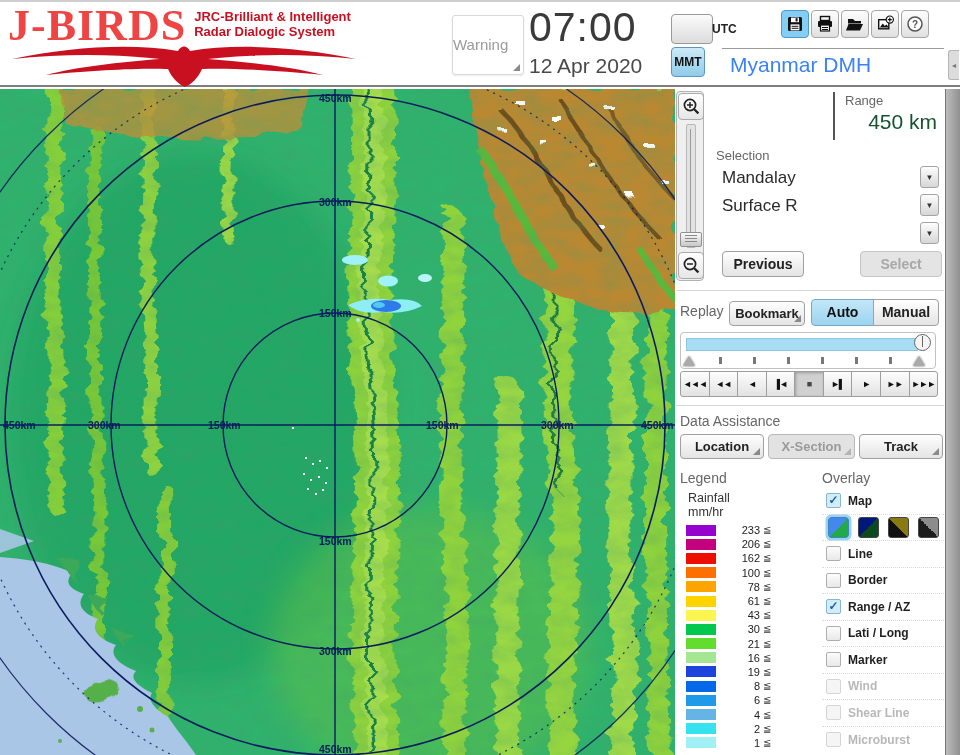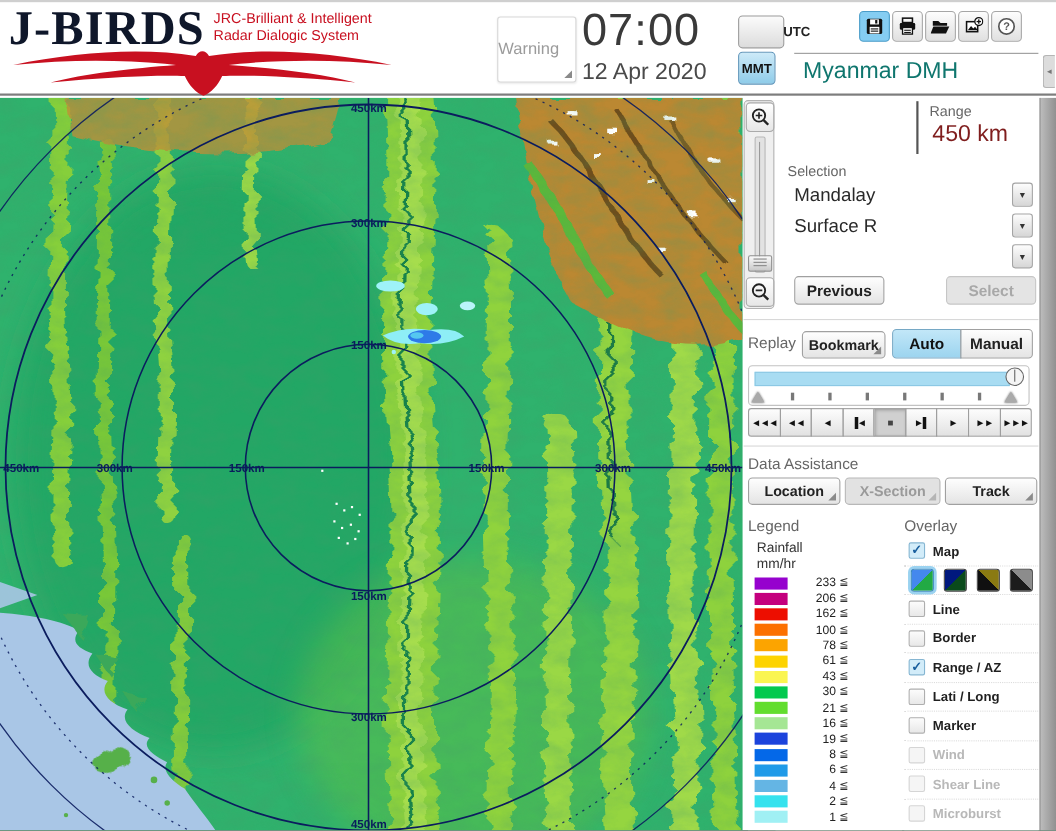--- a/index.html
+++ b/index.html
@@ -4,42 +4,42 @@
 <style>
   html,body{margin:0;padding:0;background:#555;}
   #window{position:relative;width:960px;height:755px;background:#fff;overflow:hidden;
     font-family:"Liberation Sans",sans-serif;-webkit-font-smoothing:antialiased;}
   
   #header{position:absolute;left:0;top:0;width:960px;height:87px;background:#fff;
     border-top:2px solid #cfcfcf;border-bottom:2px solid #7d7d7d;box-sizing:border-box;}
   #logo{position:absolute;left:8px;top:4px;width:356px;height:78px;}
   #logo-row{display:flex;align-items:flex-start;}
   #logo-title{font-family:"Liberation Serif",serif;font-weight:bold;font-size:44px;line-height:40px;color:#141414;letter-spacing:1px;}
-  #logo-title .red-j{color:#0f172a;}
-  #logo-sub{margin-left:8px;margin-top:3px;color:#c81020;font-weight:normal;font-size:13px;line-height:15px;white-space:nowrap;}
+  #logo-title .red-j{color:#ef4444;}
+  #logo-sub{margin-left:8px;margin-top:3px;color:#c81020;font-weight:bold;font-size:13px;line-height:15px;white-space:nowrap;}
   #eagle{position:absolute;left:0px;top:36px;}
   .btn3d{background:linear-gradient(#fefefe,#e4e4e4);border:1px solid #a0a0a0;border-radius:4px;
     box-sizing:border-box;text-align:center;color:#222;font-weight:bold;font-size:13px;cursor:default;}
   .corner-tri{position:absolute;right:3px;bottom:3px;width:0;height:0;
     border-left:7px solid transparent;border-bottom:7px solid #8a8a8a;}
   #warning-btn{position:absolute;left:452px;top:13px;width:70px;height:58px;background:#fff;
     border:1px solid #d8d8d8;border-radius:3px;box-shadow:0 1px 2px rgba(0,0,0,.08);}
   #warning-btn span.lbl{position:absolute;left:0;right:0;top:20px;color:#9b9b9b;font-size:15px;}
   #clock-time{position:absolute;left:529px;top:2px;width:160px;font-size:41px;color:#3a3a3a;letter-spacing:1px;}
   #clock-date{position:absolute;left:529px;top:52px;width:160px;font-size:21px;color:#4a4a4a;}
   .tz-btn{position:absolute;left:671px;width:34px;height:30px;border-radius:4px;box-sizing:border-box;
     font-size:12px;font-weight:bold;text-align:center;line-height:28px;}
   #tz-utc{top:12px;background:linear-gradient(#fbfbfb,#dcdcdc);border:1px solid #9a9a9a;color:#222;padding-left:40px;}
   #tz-mmt{top:45px;background:linear-gradient(#cdeaf8,#8fcce9);border:1px solid #5f95ba;color:#111;}
   .tool-btn{position:absolute;top:8px;width:28px;height:28px;border-radius:4px;box-sizing:border-box;
     background:linear-gradient(#fdfdfd,#e0e0e0);border:1px solid #a6a6a6;display:flex;align-items:center;justify-content:center;}
   #tool-save{left:781px;background:#85cdf2;border-color:#4a9cc8;}
   #tool-print{left:811px}#tool-open{left:841px}#tool-image{left:871px}#tool-help{left:901px}
   #toolbar-divider{position:absolute;left:722px;top:46px;width:222px;height:1px;background:#9a9a9a;}
-  #site-name{position:absolute;left:730px;top:51px;font-size:21px;color:#0f766e;}
+  #site-name{position:absolute;left:730px;top:51px;font-size:21px;color:#3b82f6;}
   #collapse-tab{position:absolute;left:948px;top:48px;width:10px;height:28px;background:#dcdcdc;
     border:1px solid #b5b5b5;border-right:none;border-radius:3px 0 0 3px;font-size:7px;color:#777;
     display:flex;align-items:center;justify-content:center;}
   
   #map{position:absolute;left:0;top:89px;width:675px;height:666px;overflow:hidden;background:#2fb26d;}
   
   #zoomctl{position:absolute;left:676px;top:91px;width:28px;height:190px;background:#efefef;
     border:1px solid #b2b2b2;border-radius:4px;box-sizing:border-box;}
   .zoom-btn{position:absolute;left:1px;width:24px;height:25px;background:linear-gradient(#fff,#e6e6e6);
     border:1px solid #aaa;border-radius:4px;display:flex;align-items:center;justify-content:center;}
@@ -50,21 +50,21 @@
   #zoom-thumb{position:absolute;left:3px;top:140px;width:20px;height:13px;background:linear-gradient(#fafafa,#c8c8c8);
     border:1px solid #909090;border-radius:2px;}
   #zoom-thumb:after{content:"";position:absolute;left:4px;right:4px;top:5px;height:1px;background:#888;box-shadow:0 3px 0 #888,0 -3px 0 #888;}
   
   #rpanel{position:absolute;left:705px;top:89px;width:240px;height:666px;background:#fff;}
   #edge-strip{position:absolute;left:945px;top:89px;width:15px;height:666px;
     background:linear-gradient(90deg,#bcbcbc,#8d8d8d);border-left:1px solid #777;}
   #range-vline{position:absolute;left:833px;top:92px;width:2px;height:48px;background:#555;}
   .small-label{position:absolute;font-size:13px;color:#666;}
   #range-label{left:845px;top:93px;}
-  #range-value{position:absolute;left:827px;top:110px;width:110px;text-align:center;font-size:21px;color:#7f1d1d;}
+  #range-value{position:absolute;left:827px;top:110px;width:110px;text-align:right;font-size:21px;color:#14532d;}
   #selection-label{left:716px;top:148px;}
   .dd-row{position:absolute;left:713px;width:229px;height:27px;}
   .dd-text{position:absolute;left:9px;top:0;line-height:27px;font-size:17px;color:#2a2a2a;}
   .dd-arrow{position:absolute;right:3px;top:2px;width:19px;height:22px;background:linear-gradient(#fdfdfd,#d6d6d6);
     border:1px solid #a4a4a4;border-radius:3px;box-sizing:border-box;font-size:8px;color:#333;
     display:flex;align-items:center;justify-content:center;}
   #dd1{top:164px}#dd2{top:192px}#dd3{top:220px}
   #previous-btn{position:absolute;left:722px;top:251px;width:82px;height:26px;line-height:24px;font-size:14px;}
   #select-btn{position:absolute;left:860px;top:251px;width:82px;height:26px;line-height:24px;font-size:14px;
     background:#e4e4e4;border:1px solid #c6c6c6;color:#a8a8a8;border-radius:4px;box-sizing:border-box;

